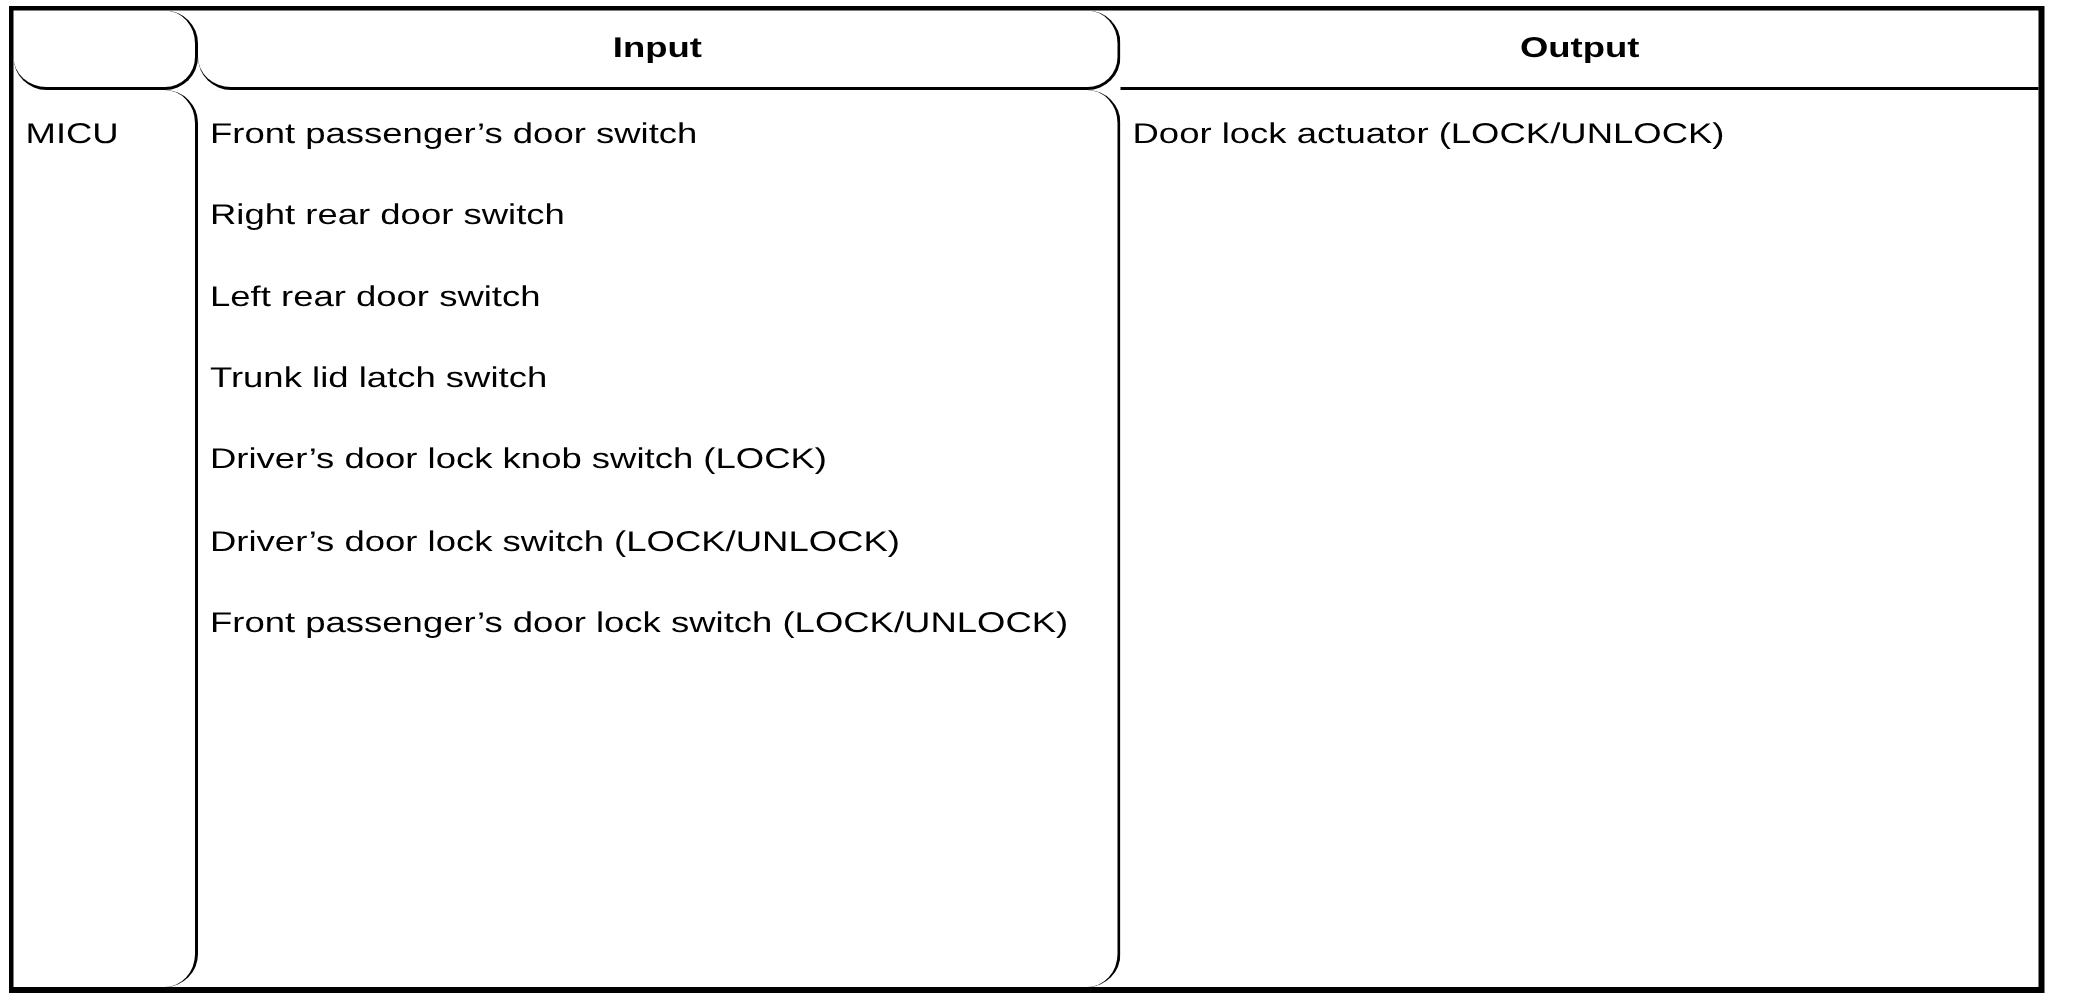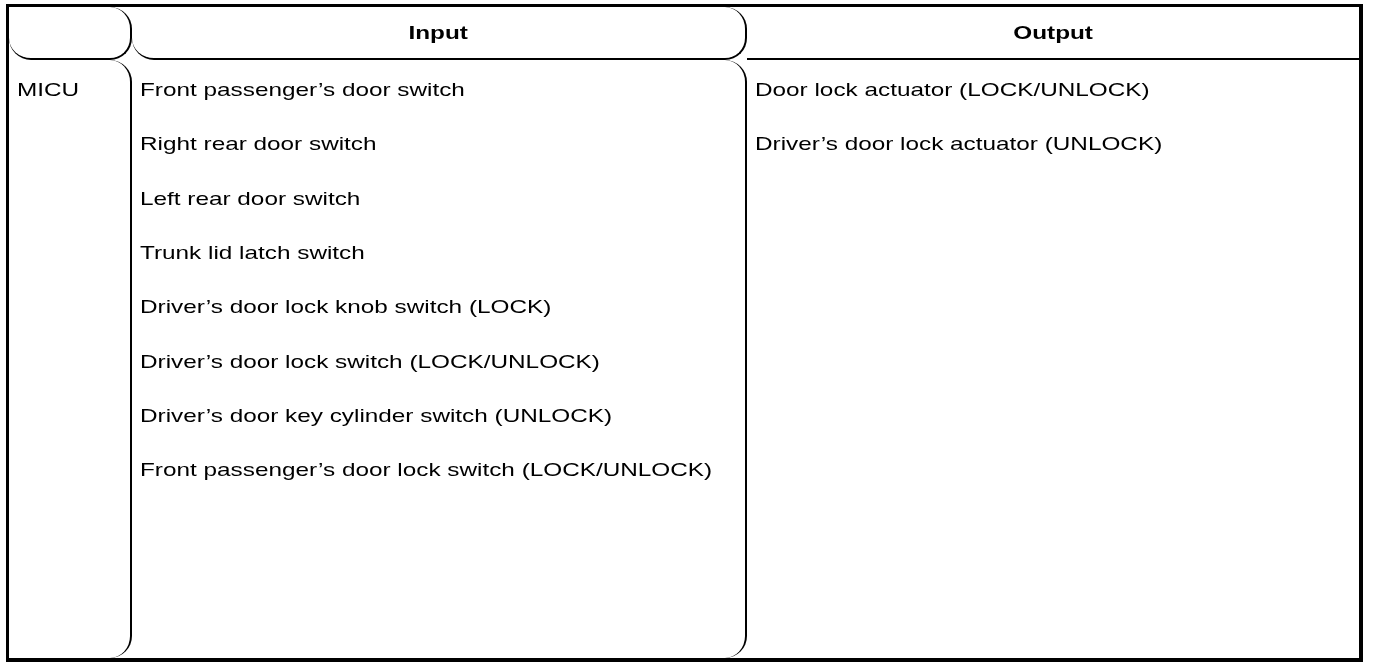--- a/index.html
+++ b/index.html
@@ -100,29 +100,23 @@
         <div class="line">
           <span class="stretch">Trunk lid latch switch</span>
         </div>
         <div class="line">
           <span class="stretch">Driver’s door lock knob switch (LOCK)</span>
         </div>
         <div class="line">
           <span class="stretch">Driver’s door lock switch (LOCK/UNLOCK)</span>
         </div>
         <div class="line">
-          <span class="stretch">Driver’s door key cylinder switch (UNLOCK)</span>
-        </div>
-        <div class="line">
           <span class="stretch">Front passenger’s door lock switch (LOCK/UNLOCK)</span>
         </div>
       </div>
     <div class="cell body-cell">
         <div class="line">
           <span class="stretch">Door lock actuator (LOCK/UNLOCK)</span>
         </div>
-        <div class="line">
-          <span class="stretch">Driver’s door lock actuator (UNLOCK)</span>
-        </div>
       </div>
 
   </div>
 </div>
 
 </body></html>

